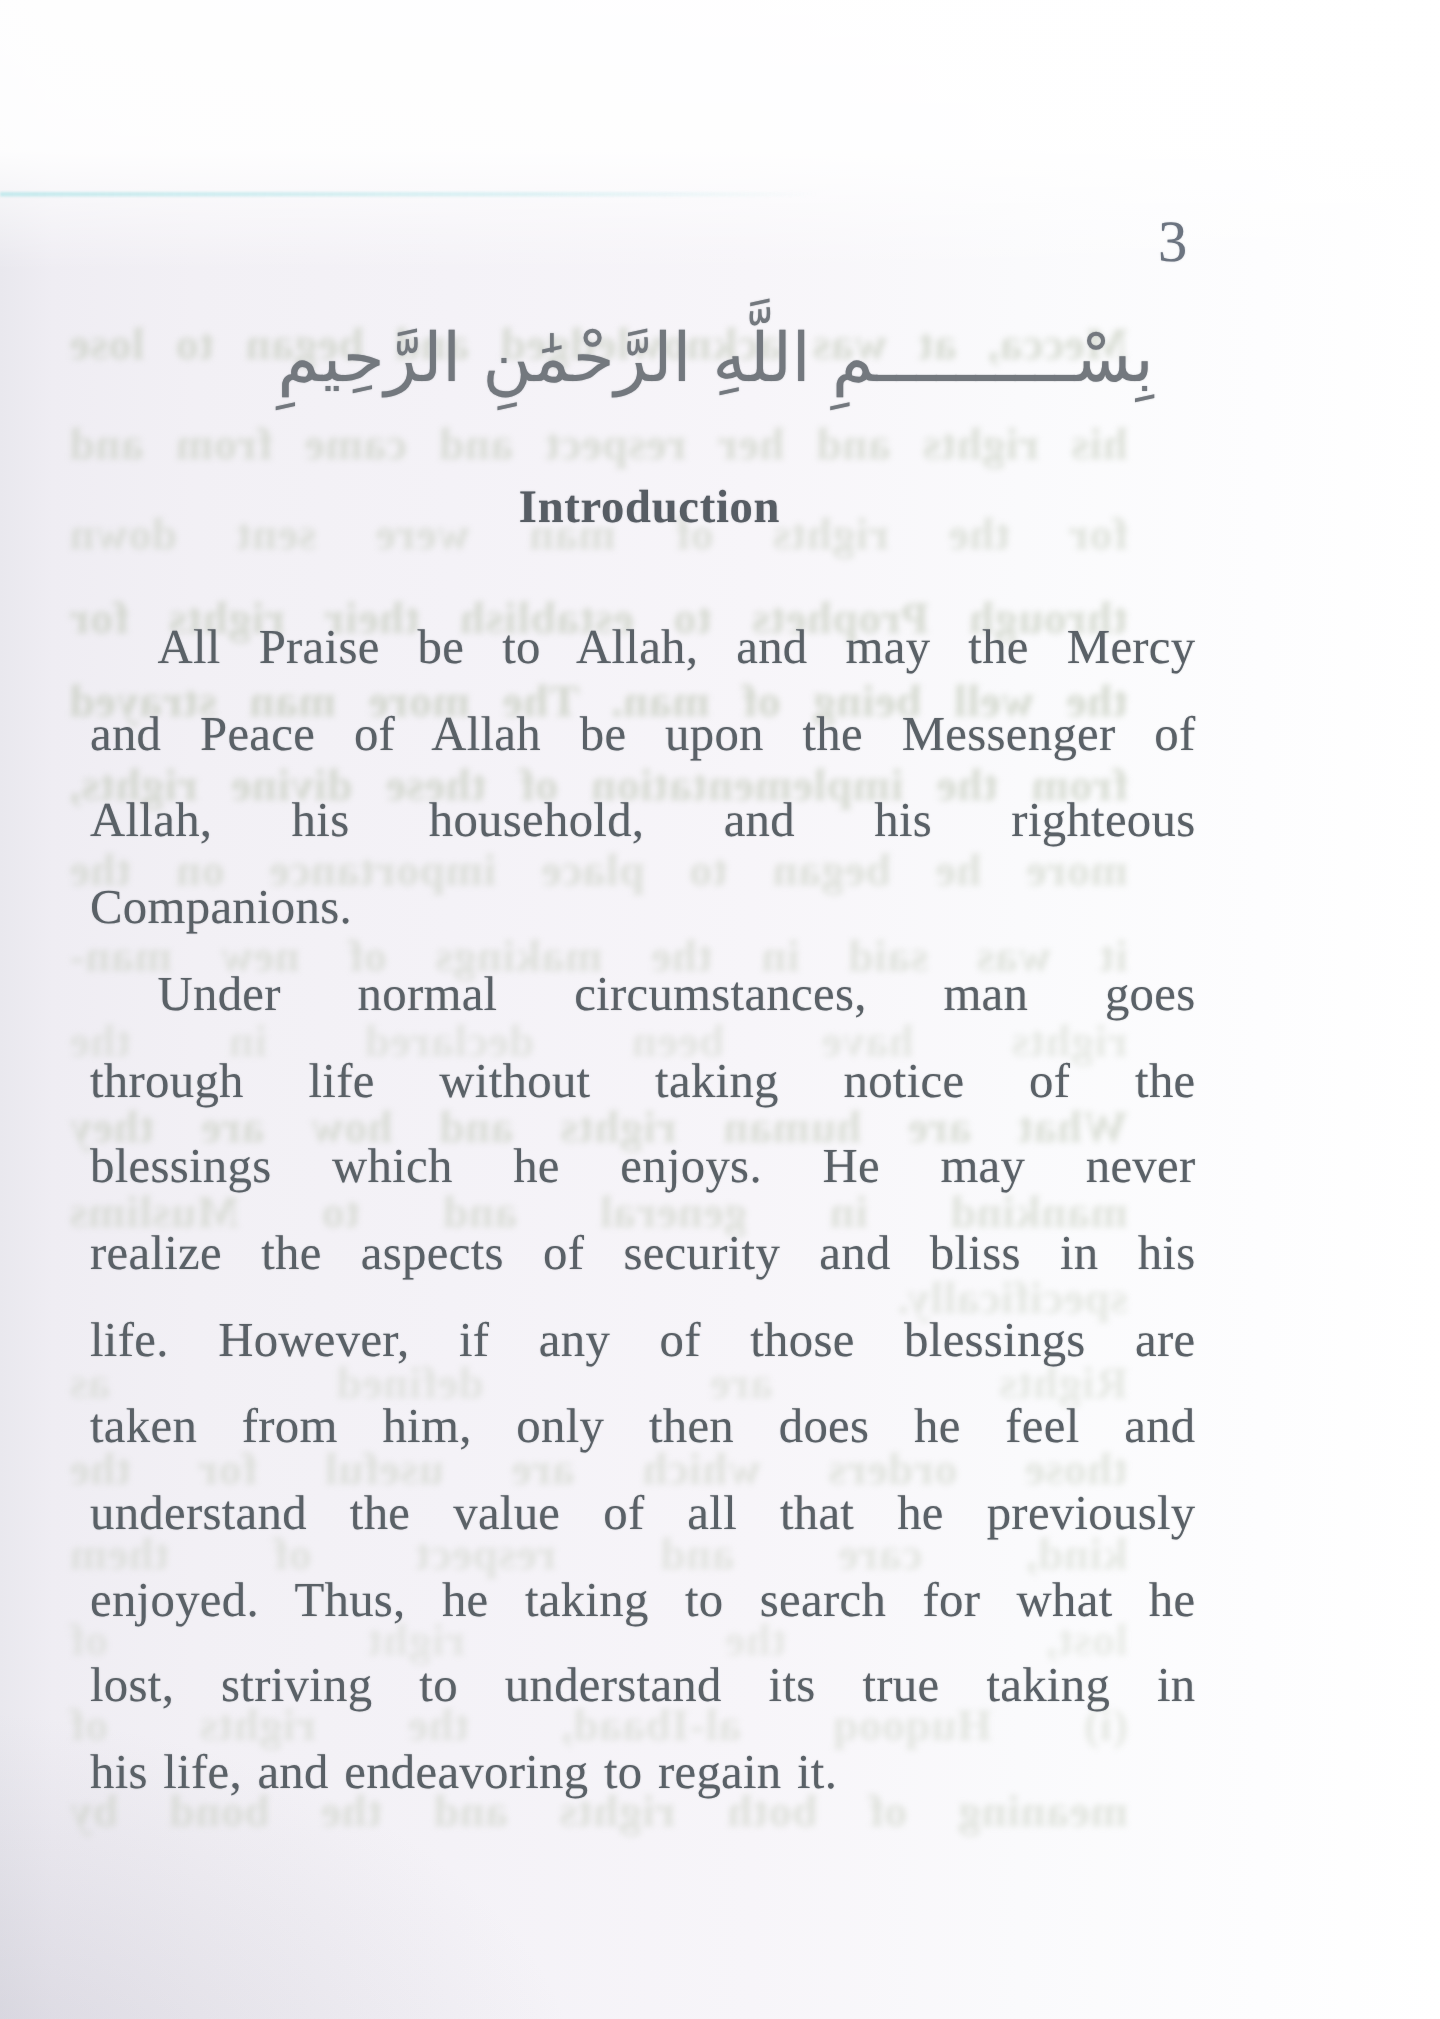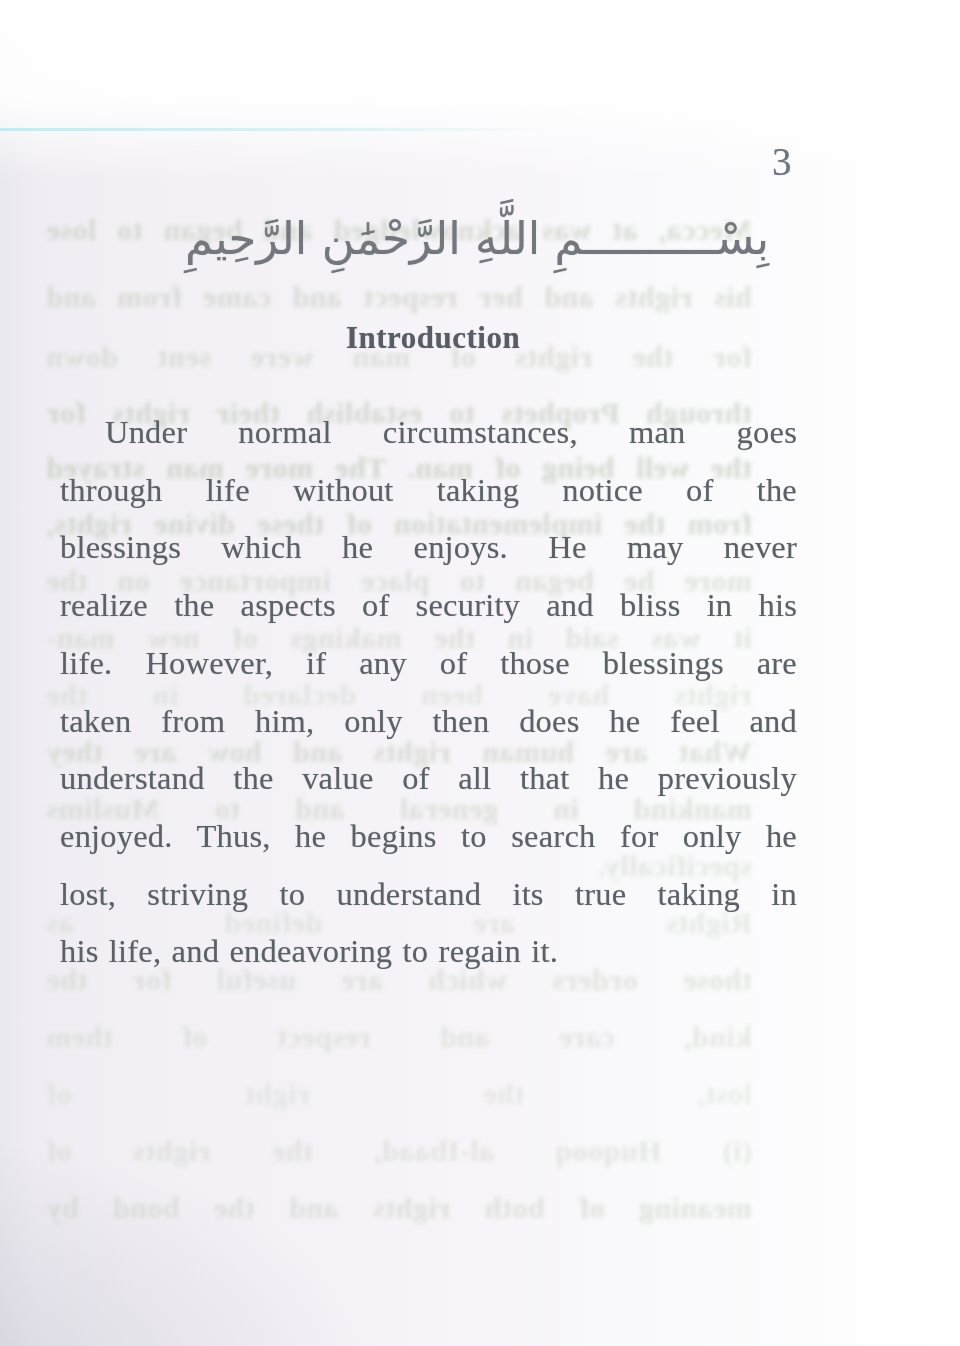--- a/index.html
+++ b/index.html
@@ -128,26 +128,32 @@
     </div>
 
   <div class="pagenum">3</div>
 
   <div class="bismillah">بِسْــــــــــمِ اللَّهِ الرَّحْمَٰنِ الرَّحِيمِ</div>
 
   <h1 class="heading">Introduction</h1>
 
   <div class="bodytext">
     <p class="para">
+      <span class="line j indent">All Praise be to Allah, and may the Mercy</span>
+      <span class="line j">and Peace of Allah be upon the Messenger of</span>
+      <span class="line j">Allah, his household, and his righteous</span>
+      <span class="line">Companions.</span>
+    </p>
+    <p class="para">
       <span class="line j indent">Under normal circumstances, man goes</span>
       <span class="line j">through life without taking notice of the</span>
       <span class="line j">blessings which he enjoys. He may never</span>
       <span class="line j">realize the aspects of security and bliss in his</span>
       <span class="line j">life. However, if any of those blessings are</span>
       <span class="line j">taken from him, only then does he feel and</span>
       <span class="line j">understand the value of all that he previously</span>
-      <span class="line j">enjoyed. Thus, he begins to search for only he</span>
+      <span class="line j">enjoyed. Thus, he taking to search for what he</span>
       <span class="line j">lost, striving to understand its true taking in</span>
       <span class="line">his life, and endeavoring to regain it.</span>
     </p>
   </div>
 
 </div>
 
 </body></html>

